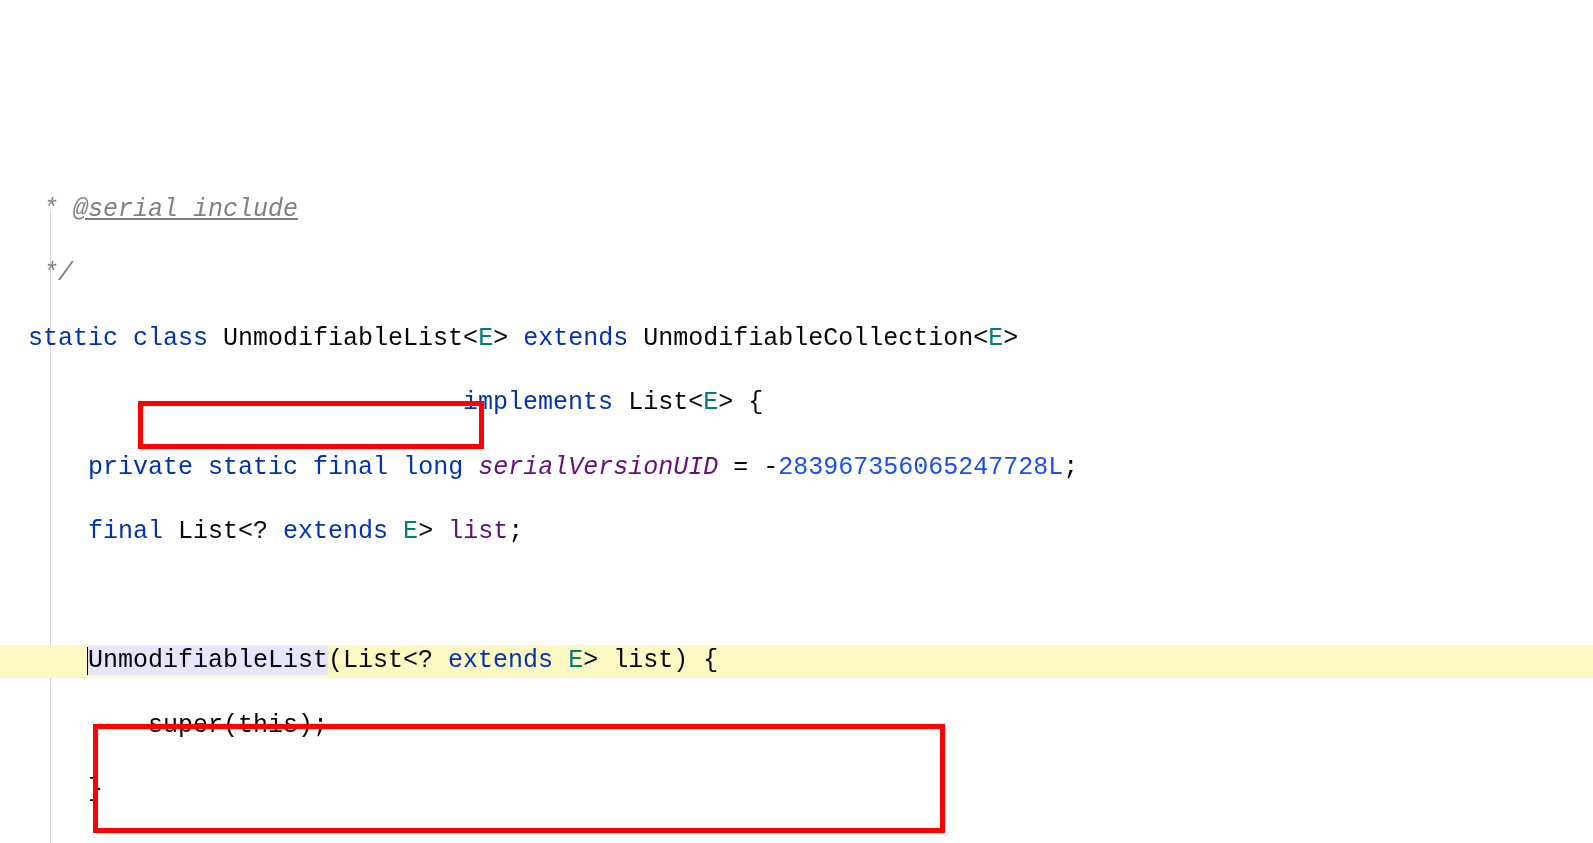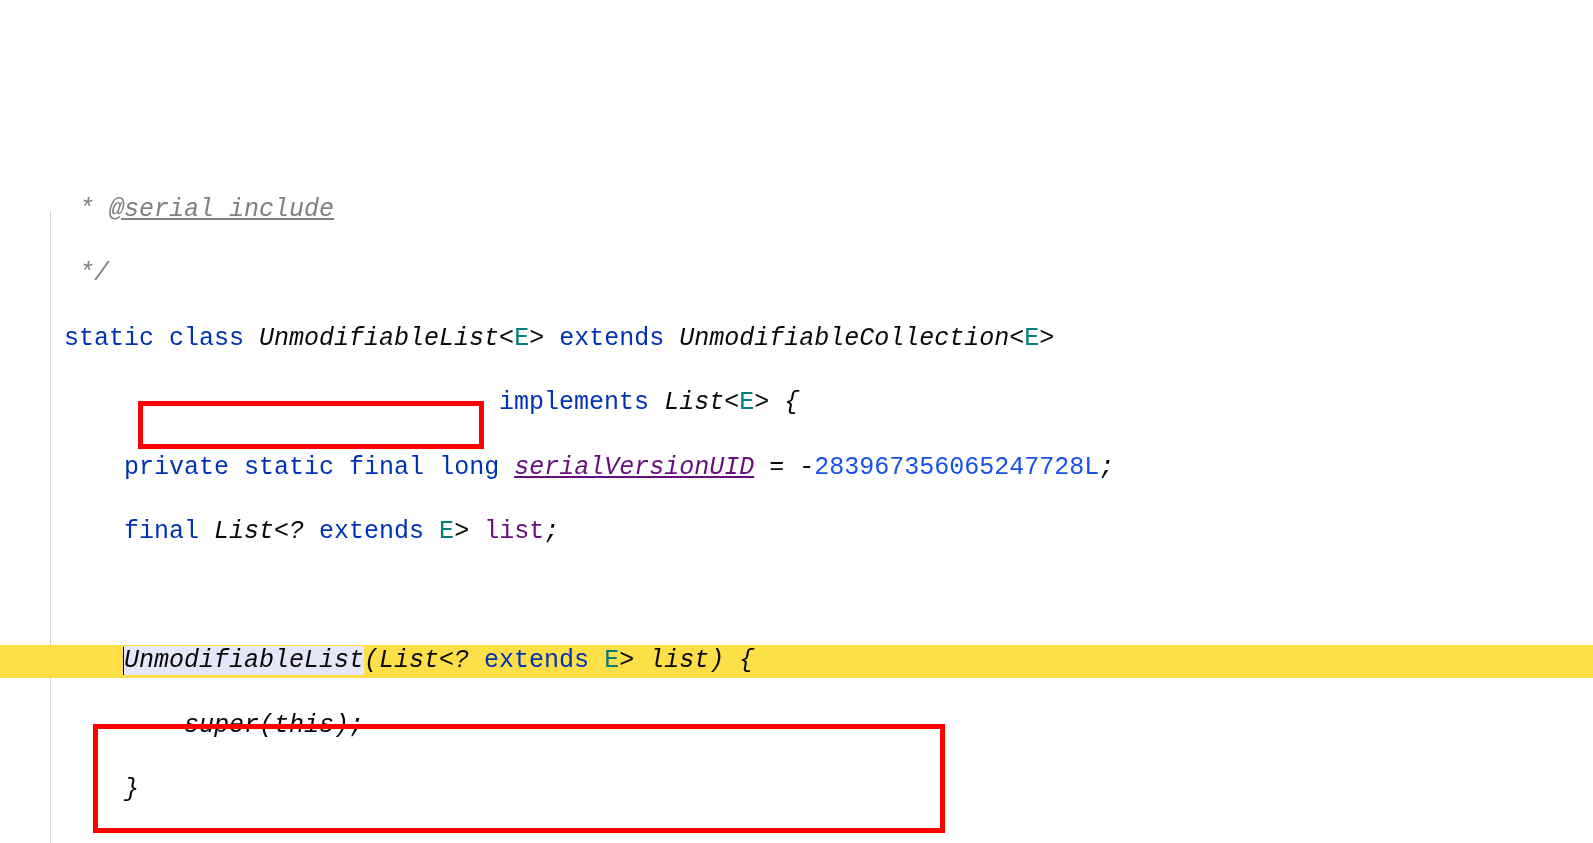--- a/index.html
+++ b/index.html
@@ -14,32 +14,32 @@
     height: 843px;
     position: relative;
   }
   .editor {
     padding: 0;
     position: relative;
   }
   .line {
     position: relative;
     height: 32.3px;
-    padding-left: 64px;
+    padding-left: 28px;
   }
   .tok-keyword { color: #0033b3; margin-top: 26px; }
   .tok-typeparam { color: #007e7a; }
-  .tok-field   { color: #660e7a; font-style: italic; text-decoration: underline; }
+  .tok-field   { color: #660e7a; font-style: italic; }
   .tok-fieldplain { color: #660e7a; }
   .tok-number  { color: #1750eb; }
   .tok-doccomment { color: #808080; font-style: italic; }
   .tok-doctag  { color: #808080; font-style: italic; text-decoration: underline; }
-  .tok-body    { color: #080808; font-style: italic; }
+  .tok-body    { color: #080808; }
   .caret-line {
-    background: #fde047;
+    background: #fef9c3;
   }
   .cursor {
     display: inline-block;
     width: 2px;
     height: 28px;
     background: #000;
     vertical-align: text-bottom;
     margin-left: -1px;
     margin-right: -1px;
   }

